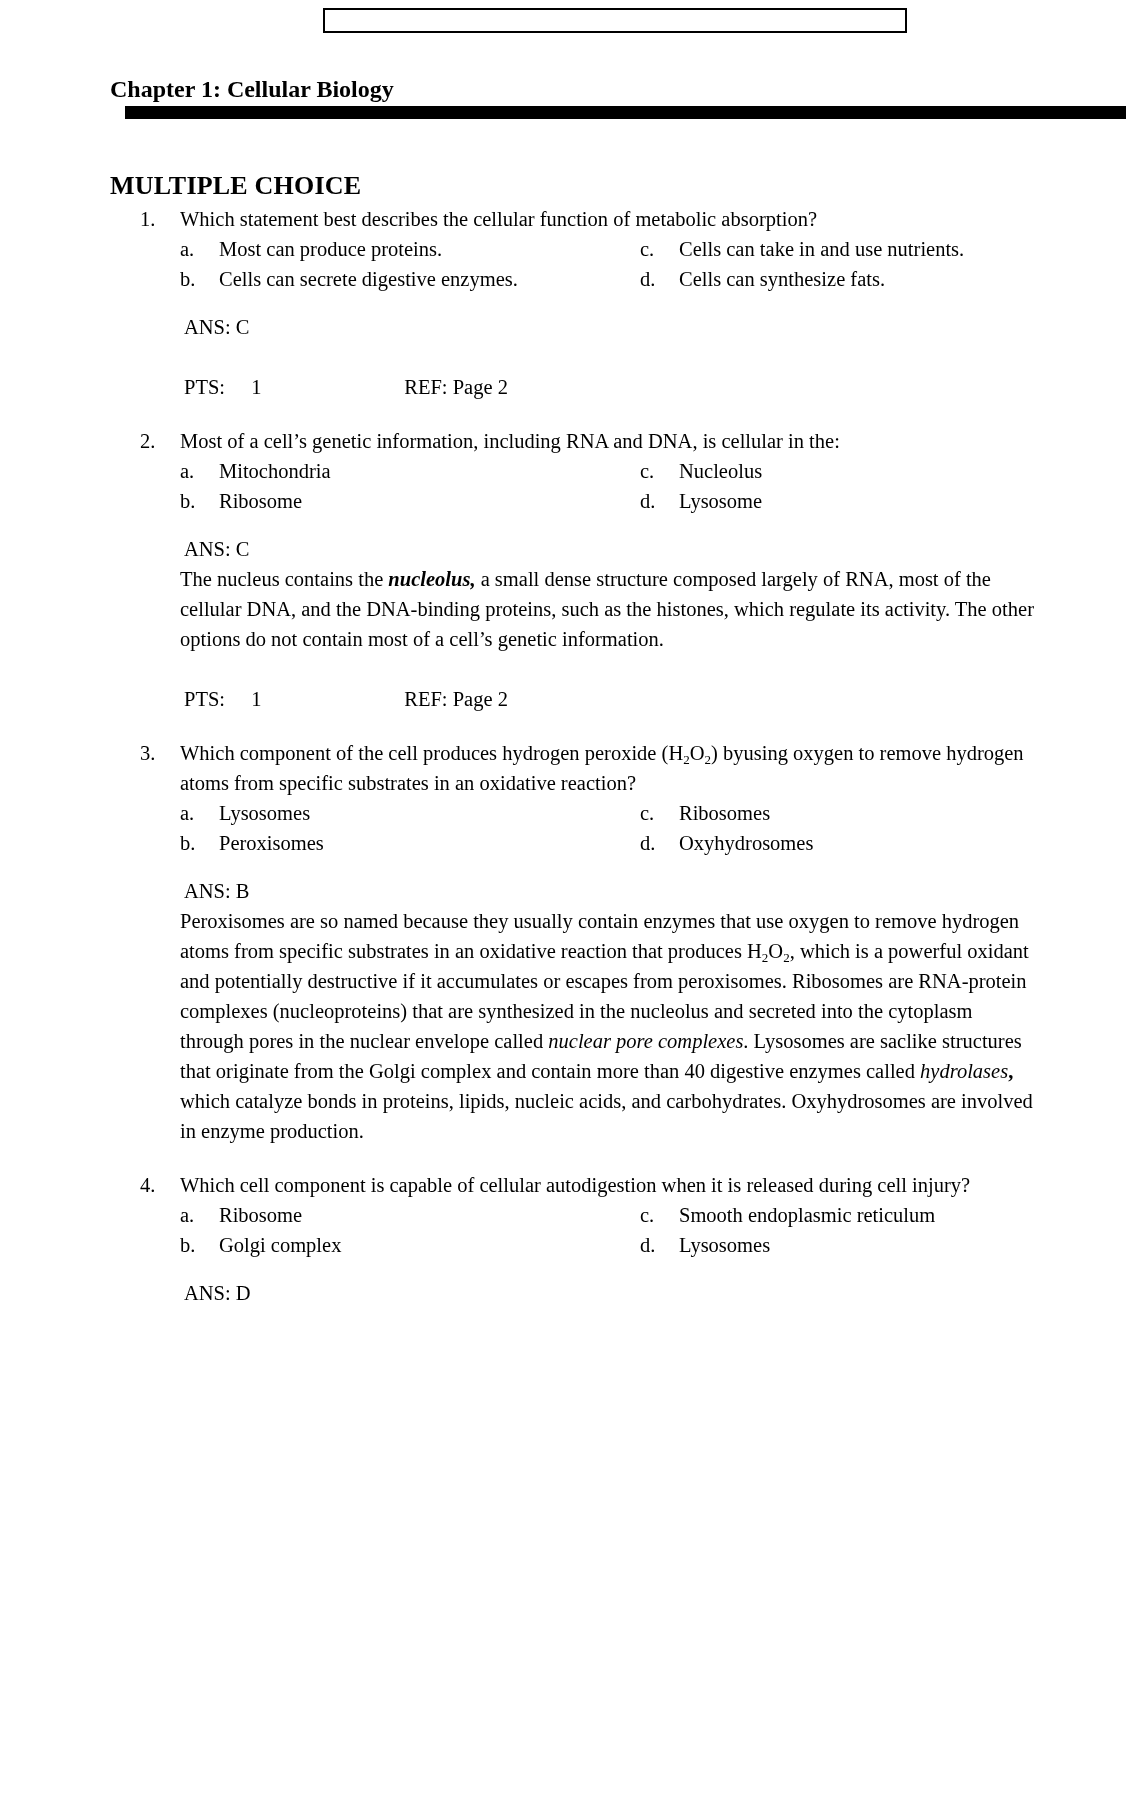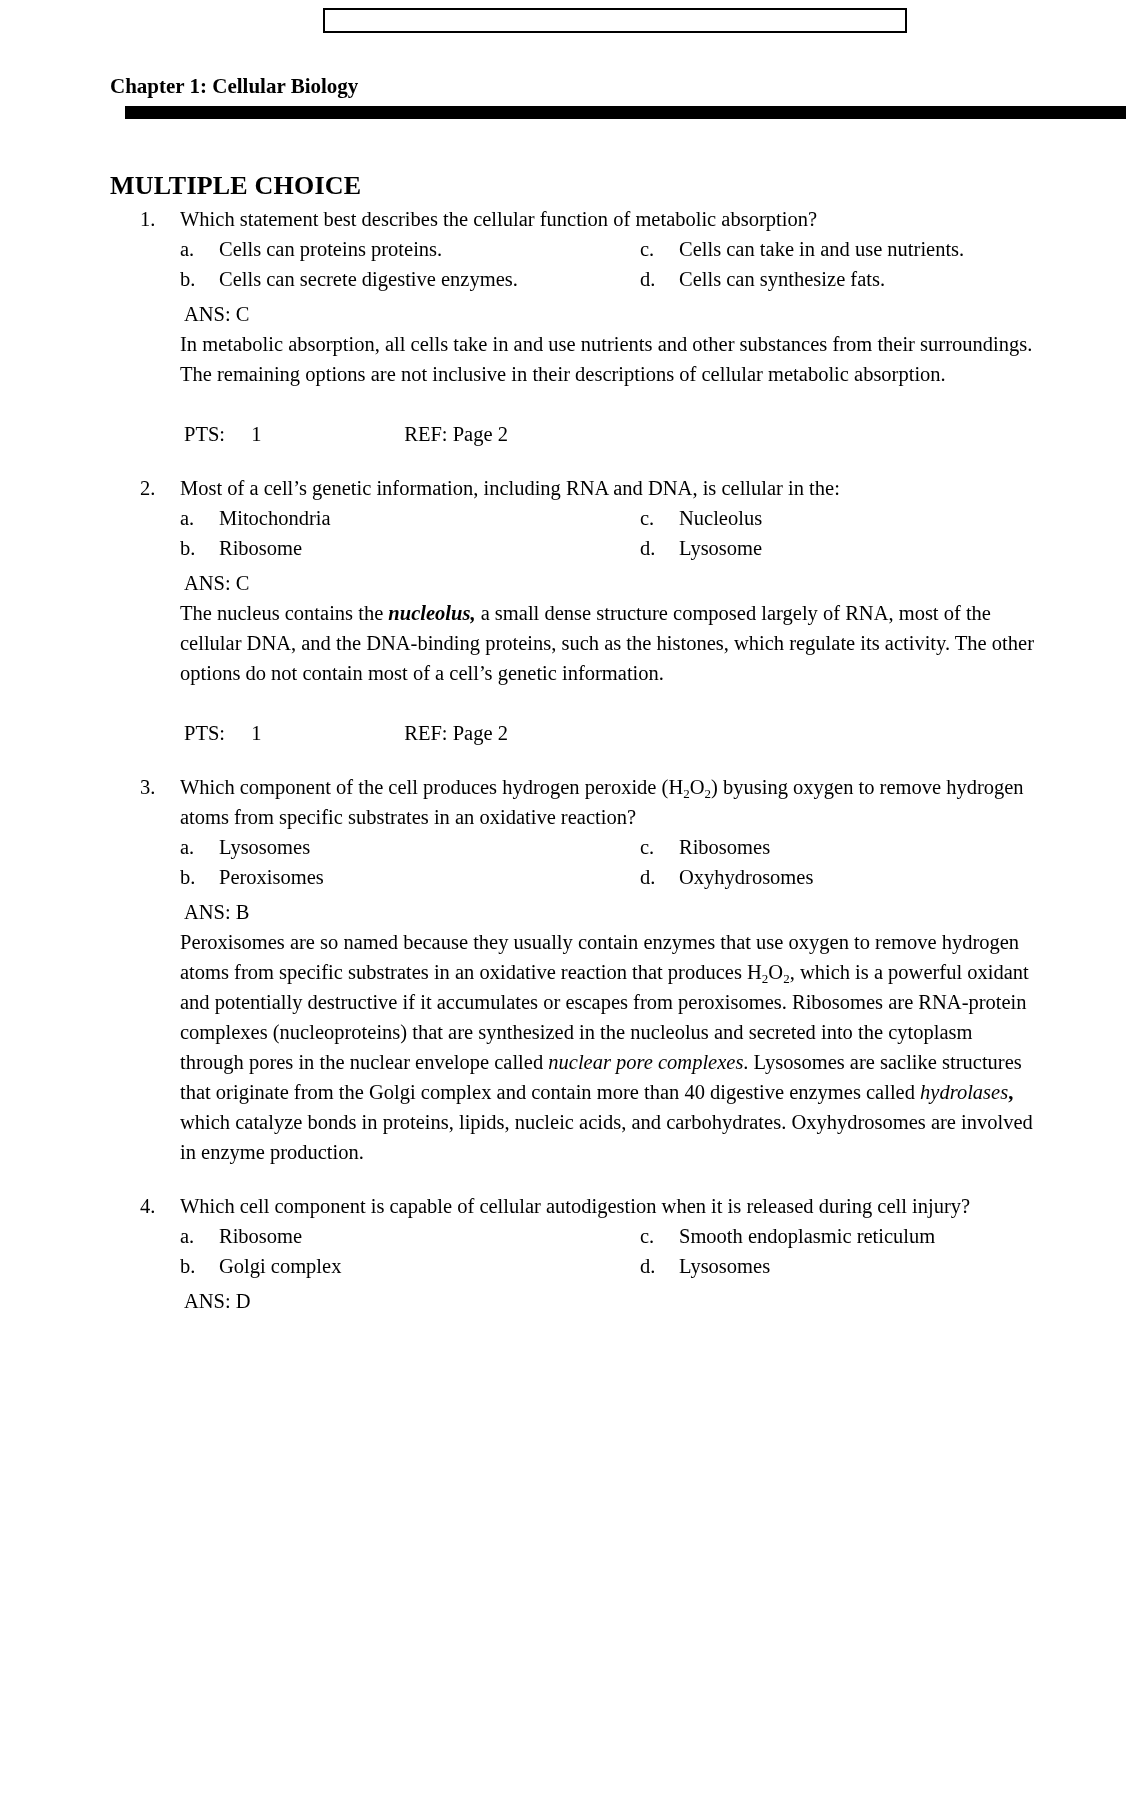--- a/index.html
+++ b/index.html
@@ -13,21 +13,21 @@
   .top-box {
     position: absolute;
     left: 323px; top: 8px;
     width: 580px; height: 21px;
     border: 2.5px solid #000000;
     background: #ffffff;
   }
   .doc-title {
     position: absolute;
     left: 110px; top: 60px;
-    font-size: 21px; font-weight: bold;
+    font-size: 24px; font-weight: bold;
     white-space: nowrap;
   }
   .title-rule {
     position: absolute;
     left: 125px; top: 106px;
     width: 1001px; height: 13px;
     background: #000000;
   }
   .section-heading {
     position: absolute;
@@ -49,21 +49,21 @@
   .q-body { width: 860px; flex: 0 0 860px; }
   .q-options {
     display: grid;
     grid-auto-flow: column;
     grid-template-rows: repeat(2, auto);
     grid-template-columns: 460px auto;
   }
   .option { display: flex; }
   .opt-letter { width: 39px; flex: 0 0 39px; }
   .opt-text { flex: 1; }
-  .q-answer { margin-top: 5px; margin-left: 4px; }
+  .q-answer { margin-top: 18px; margin-left: 4px; }
   .q-rationale { margin: 0; }
   .q-meta { margin-top: 30px; margin-left: 4px; }
   .pts-label { display: inline-block; width: 62px; }
   .pts-value { display: inline-block; width: 148px; }
   .seg-bi { font-weight: bold; font-style: italic; }
   .seg-i  { font-style: italic; }
   .seg-b  { font-weight: bold; }
   .seg-sub { font-size: 13px; vertical-align: -4px; line-height: 0; }
 </style>
 </head>
@@ -78,40 +78,39 @@
 <h2 class="section-heading">MULTIPLE CHOICE</h2>
 
 <div class="questions">
   <div class="question">
     <div class="q-num">1.</div>
     <div class="q-body">
       <div class="q-stem"><span>Which statement best describes the cellular function of metabolic absorption?</span></div>
       <div class="q-options">
   <div class="option">
     <span class="opt-letter">a.</span>
-    <span class="opt-text"><span>Cells can proteins proteins.</span></span>
+    <span class="opt-text"><span>Most can produce proteins.</span></span>
   </div>
 
   <div class="option">
     <span class="opt-letter">b.</span>
     <span class="opt-text"><span>Cells can secrete digestive enzymes.</span></span>
   </div>
 
   <div class="option">
     <span class="opt-letter">c.</span>
     <span class="opt-text"><span>Cells can take in and use nutrients.</span></span>
   </div>
 
   <div class="option">
     <span class="opt-letter">d.</span>
     <span class="opt-text"><span>Cells can synthesize fats.</span></span>
   </div>
 </div>
       <div class="q-answer">ANS: C</div>
-      <div class="q-rationale"><span>In metabolic absorption, all cells take in and use nutrients and other substances from their surroundings. The remaining options are not inclusive in their descriptions of cellular metabolic absorption.</span></div>
       <div class="q-meta">
         <span class="pts-label">PTS:</span>
         <span class="pts-value">1</span>
         <span class="ref">REF: Page 2</span>
       </div>
     </div>
   </div>
 
   <div class="question">
     <div class="q-num">2.</div>

